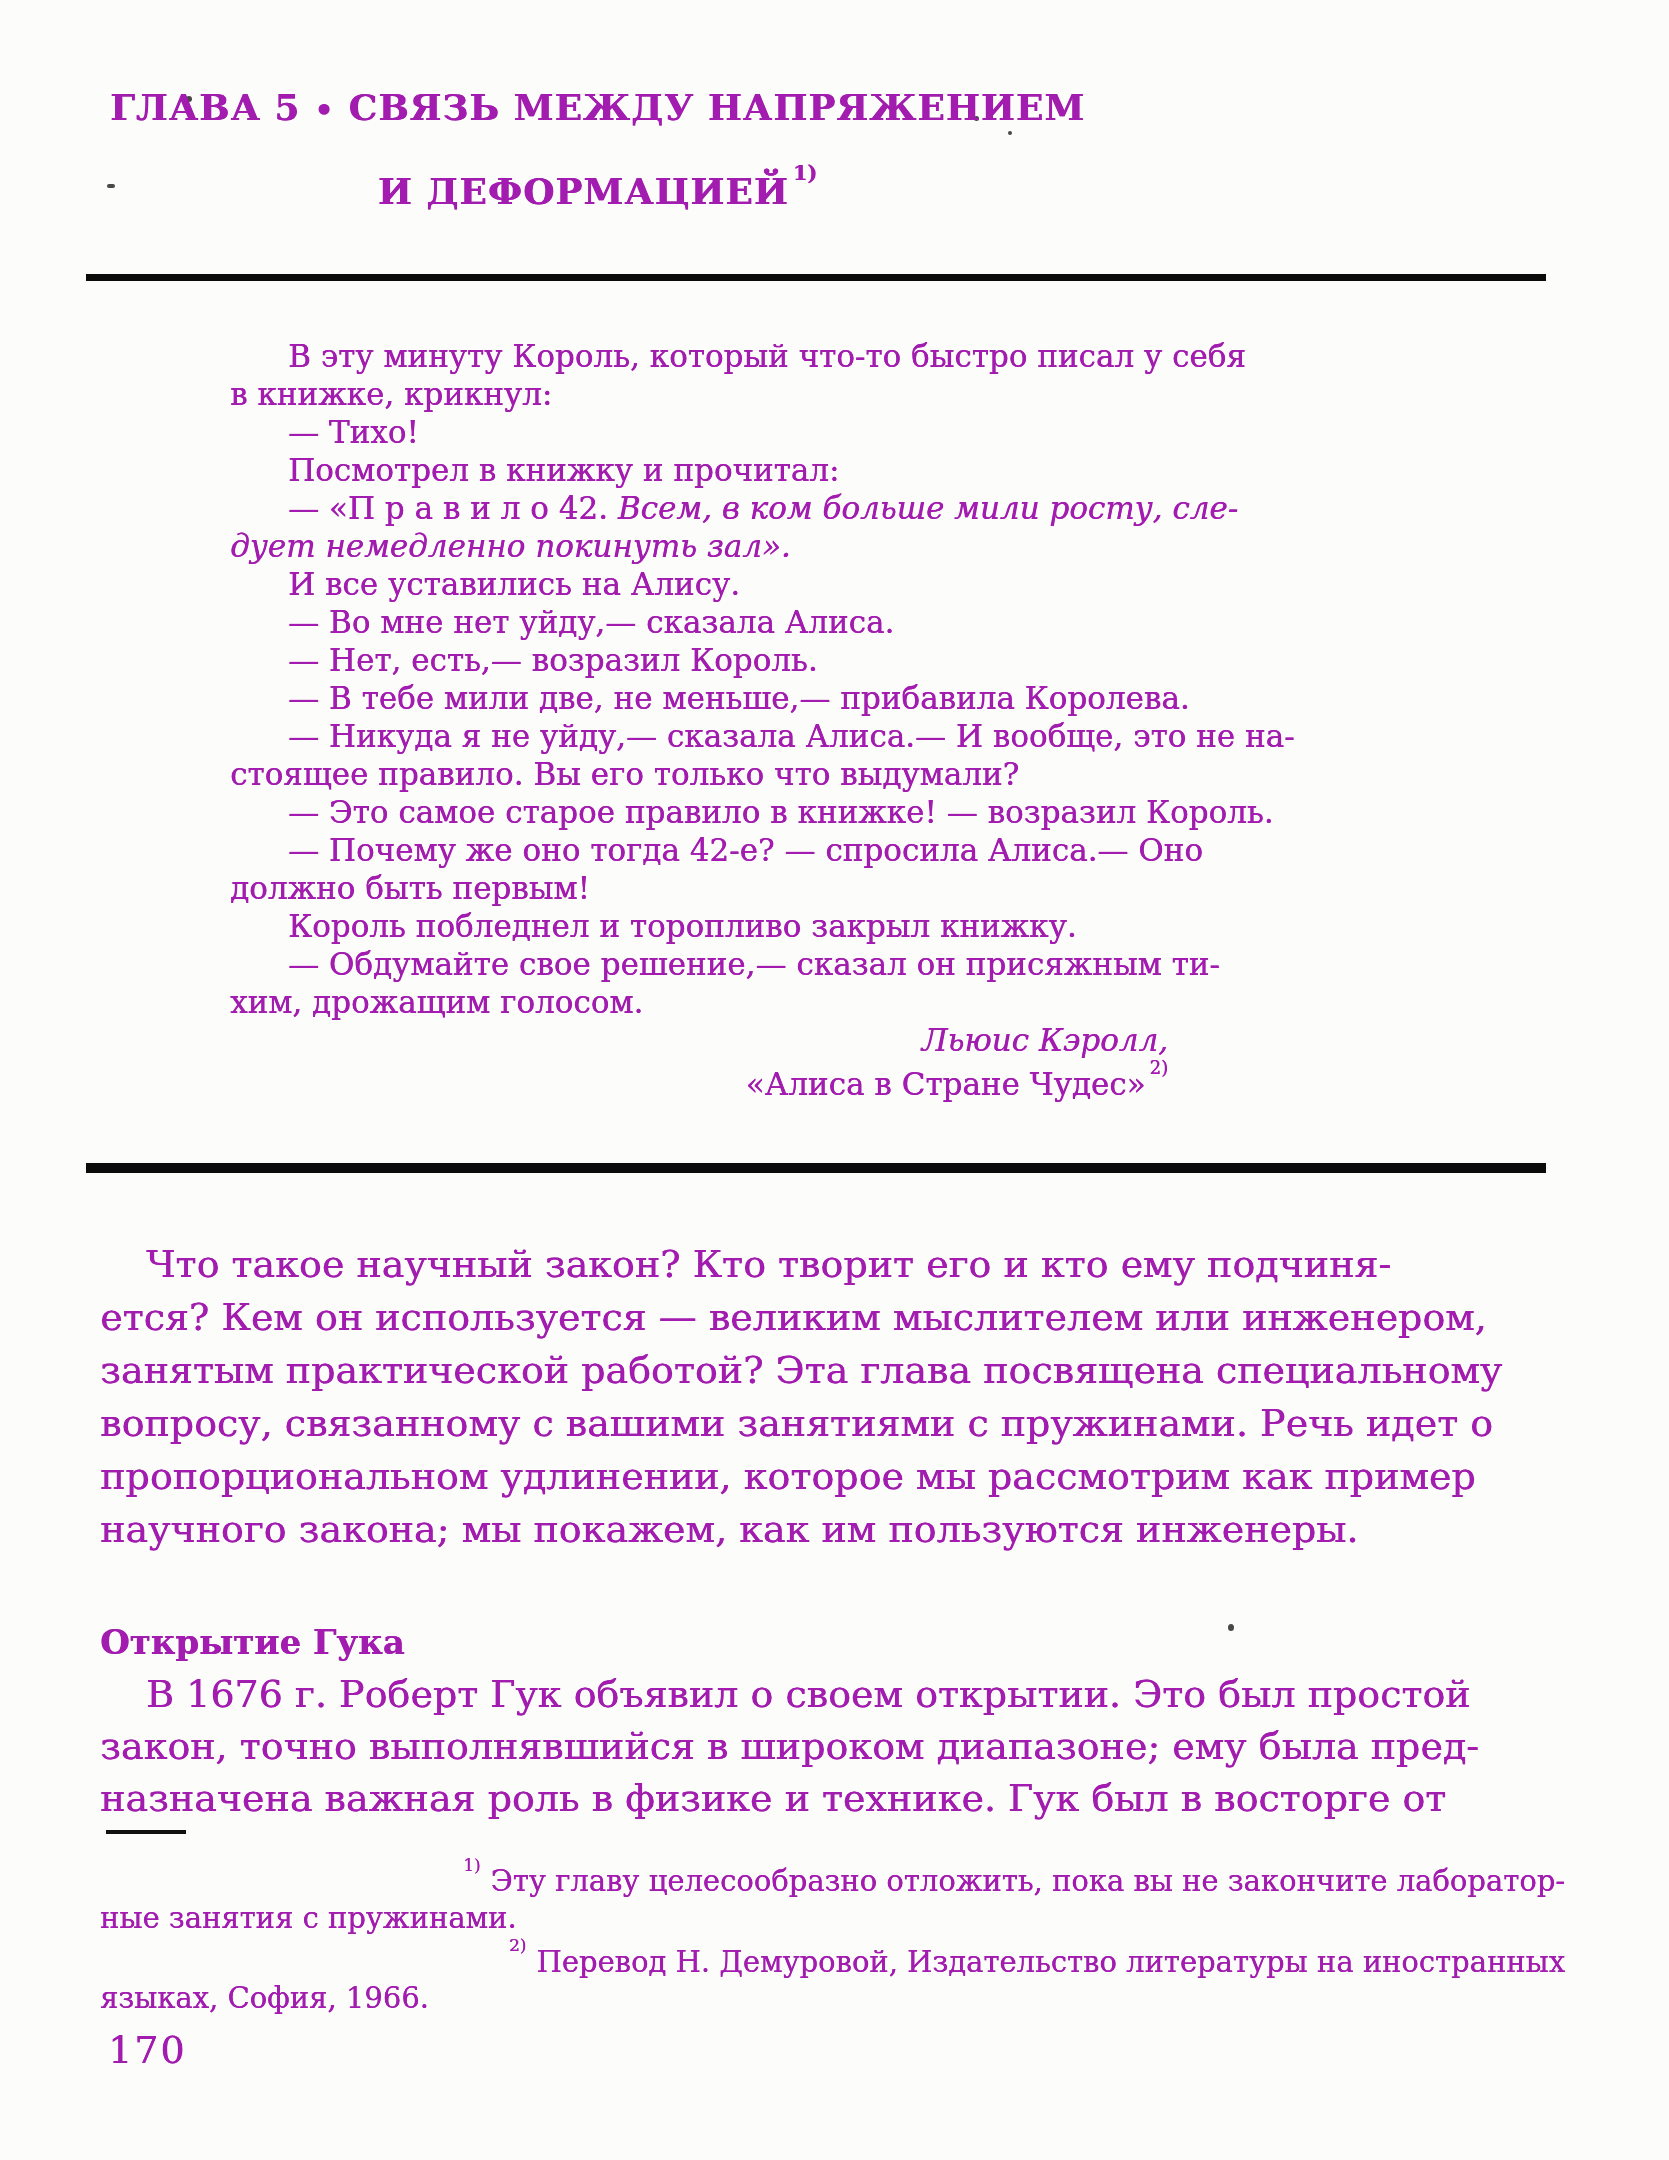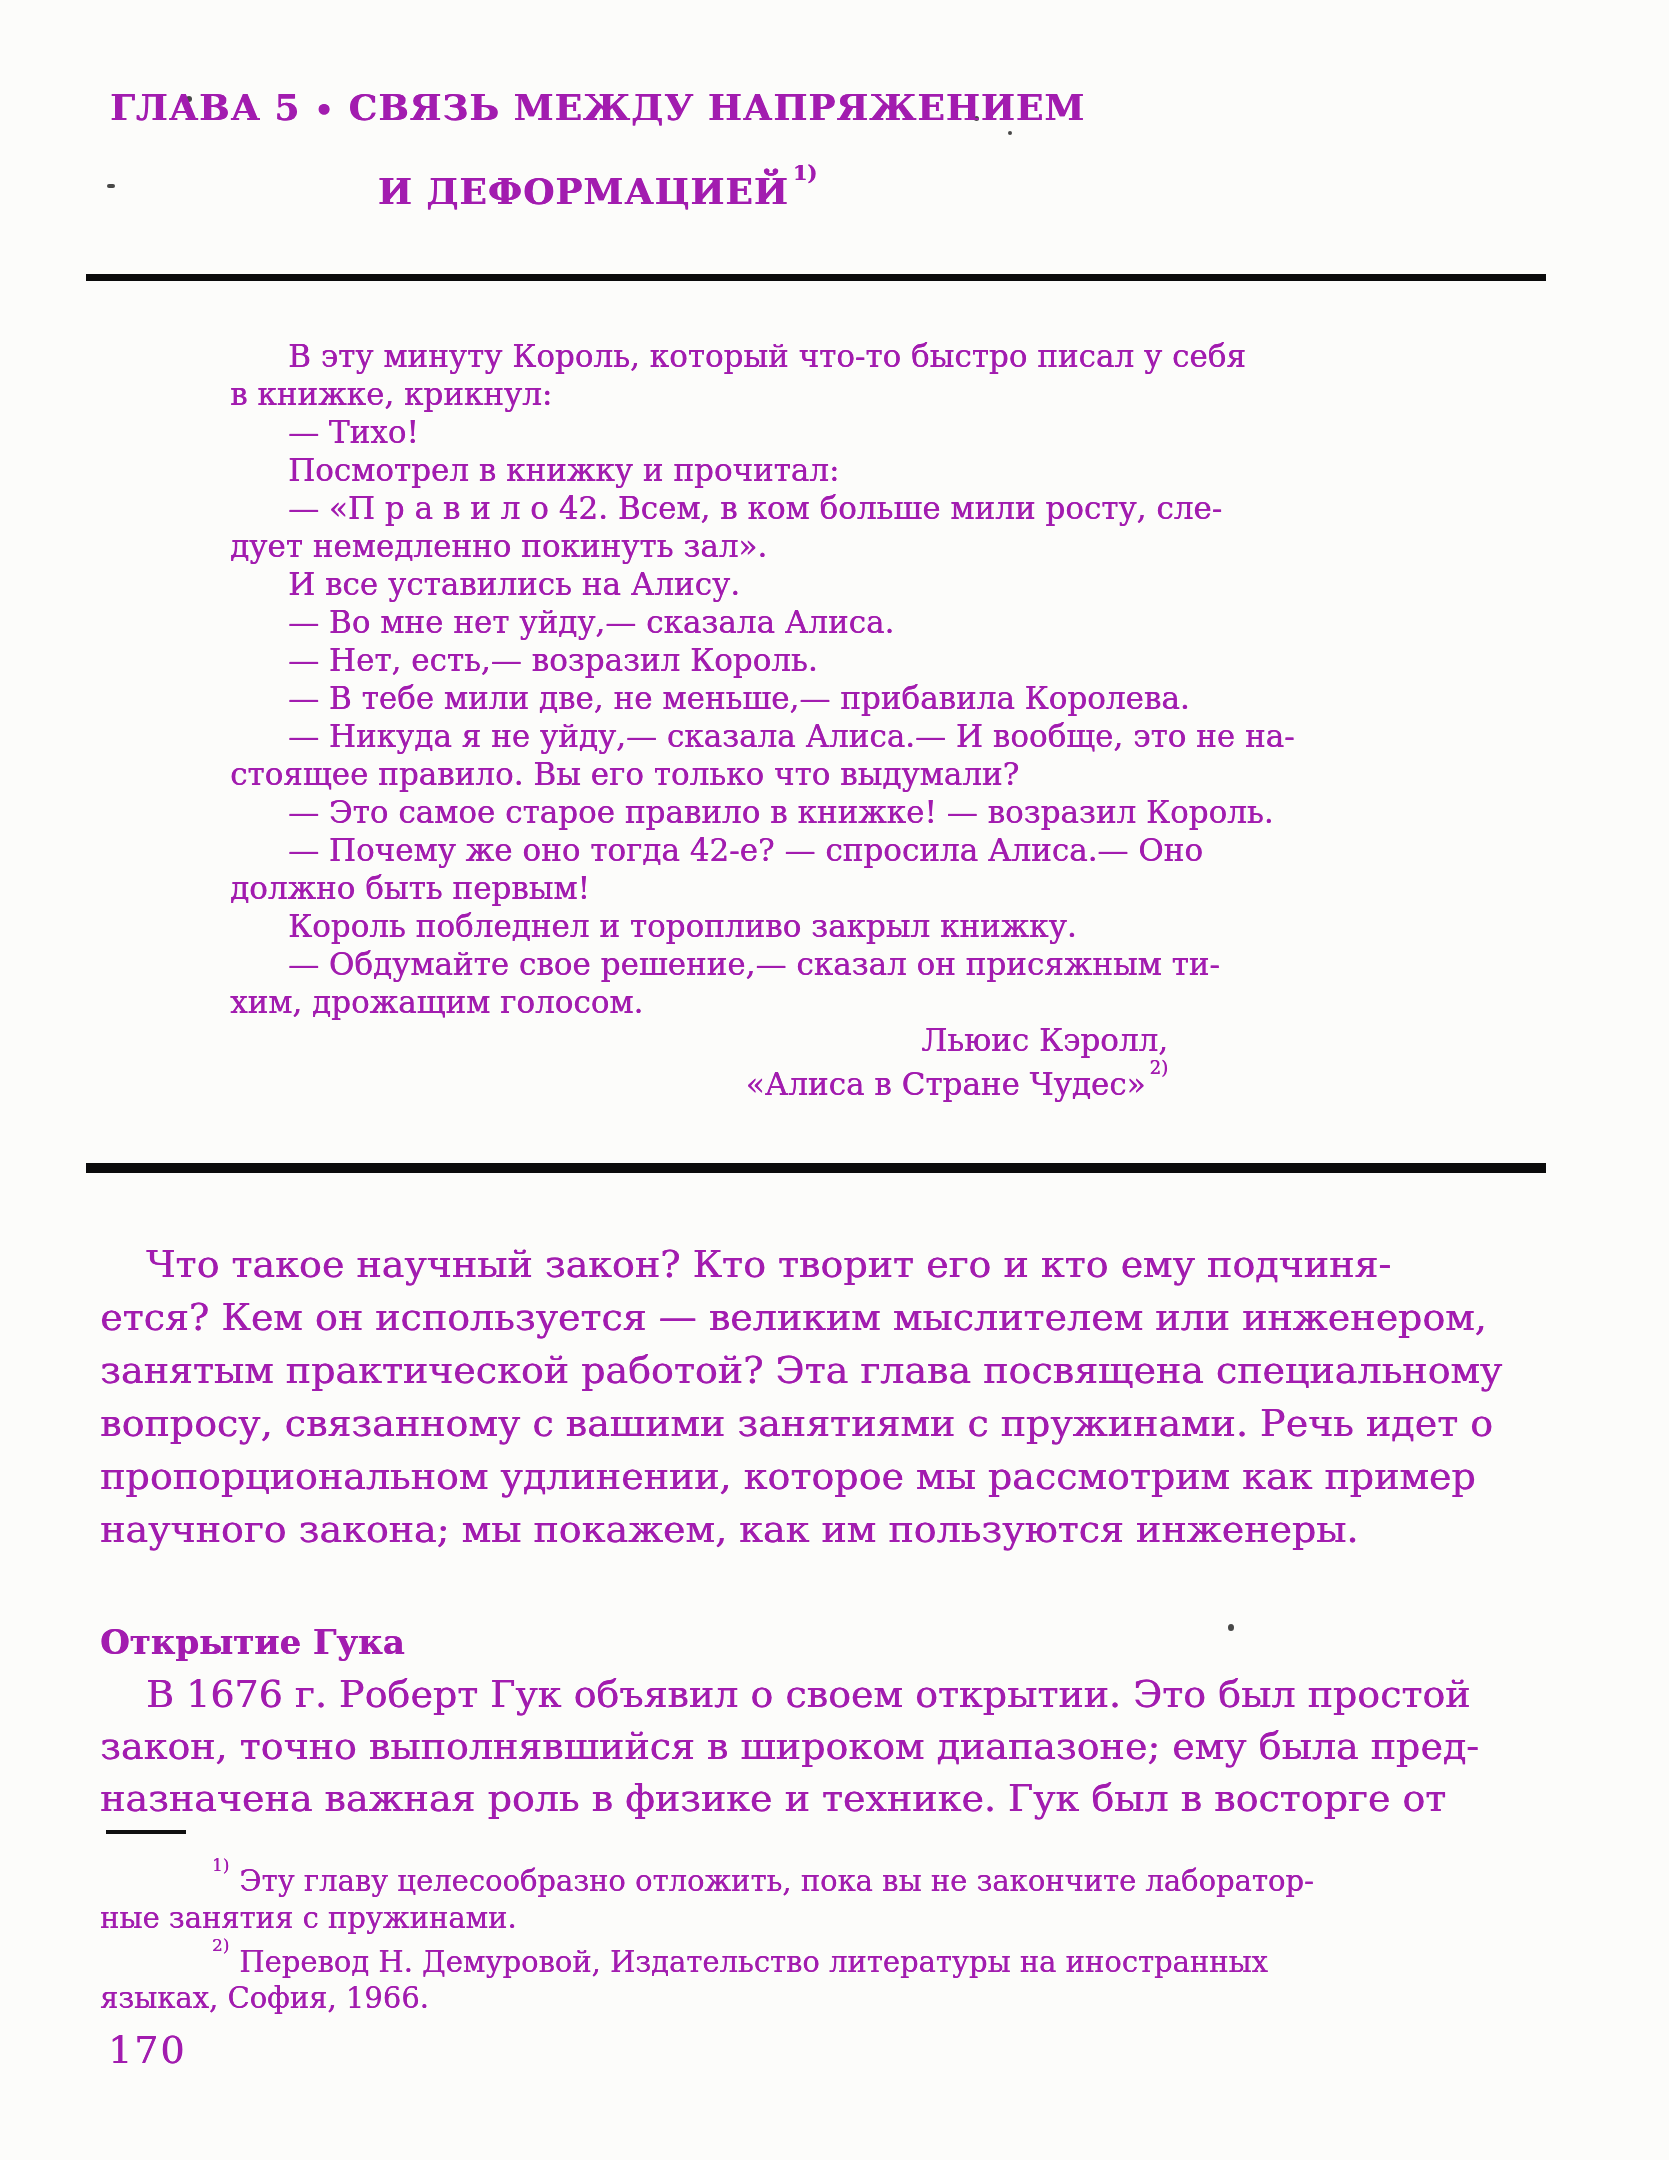--- a/index.html
+++ b/index.html
@@ -50,21 +50,21 @@
     position: absolute;
     top: 337px;
     left: 230px;
     width: 1180px;
     font-size: 31px;
     line-height: 38px;
     text-shadow: 0.4px 0 currentColor;
     white-space: nowrap;
   }
   .ep-line.ind { padding-left: 58px; }
-  .it { }
+  .it { font-style: italic; }
   .ep-attr { text-align: right; padding-right: 242px; }
 
   
   .body-par {
     position: absolute;
     left: 100px;
     width: 1465px;
     font-size: 38px;
     line-height: 53px;
     text-shadow: 0.5px 0 currentColor;
@@ -95,21 +95,21 @@
   .footnotes {
     position: absolute;
     top: 1856px;
     left: 100px;
     width: 1465px;
     font-size: 29px;
     line-height: 37px;
     text-shadow: 0.3px 0 currentColor;
     white-space: nowrap;
   }
-  .fn-first { padding-left: 112px; }
+  .fn-first { padding-left: 112px; text-align: right; }
   .footnotes sup.ref { margin-right: 10px; margin-left: 0; }
 
   .page-number {
     position: absolute;
     top: 2028px;
     left: 108px;
     font-size: 38px;
     letter-spacing: 2px;
     text-shadow: 0.4px 0 currentColor;
   }

